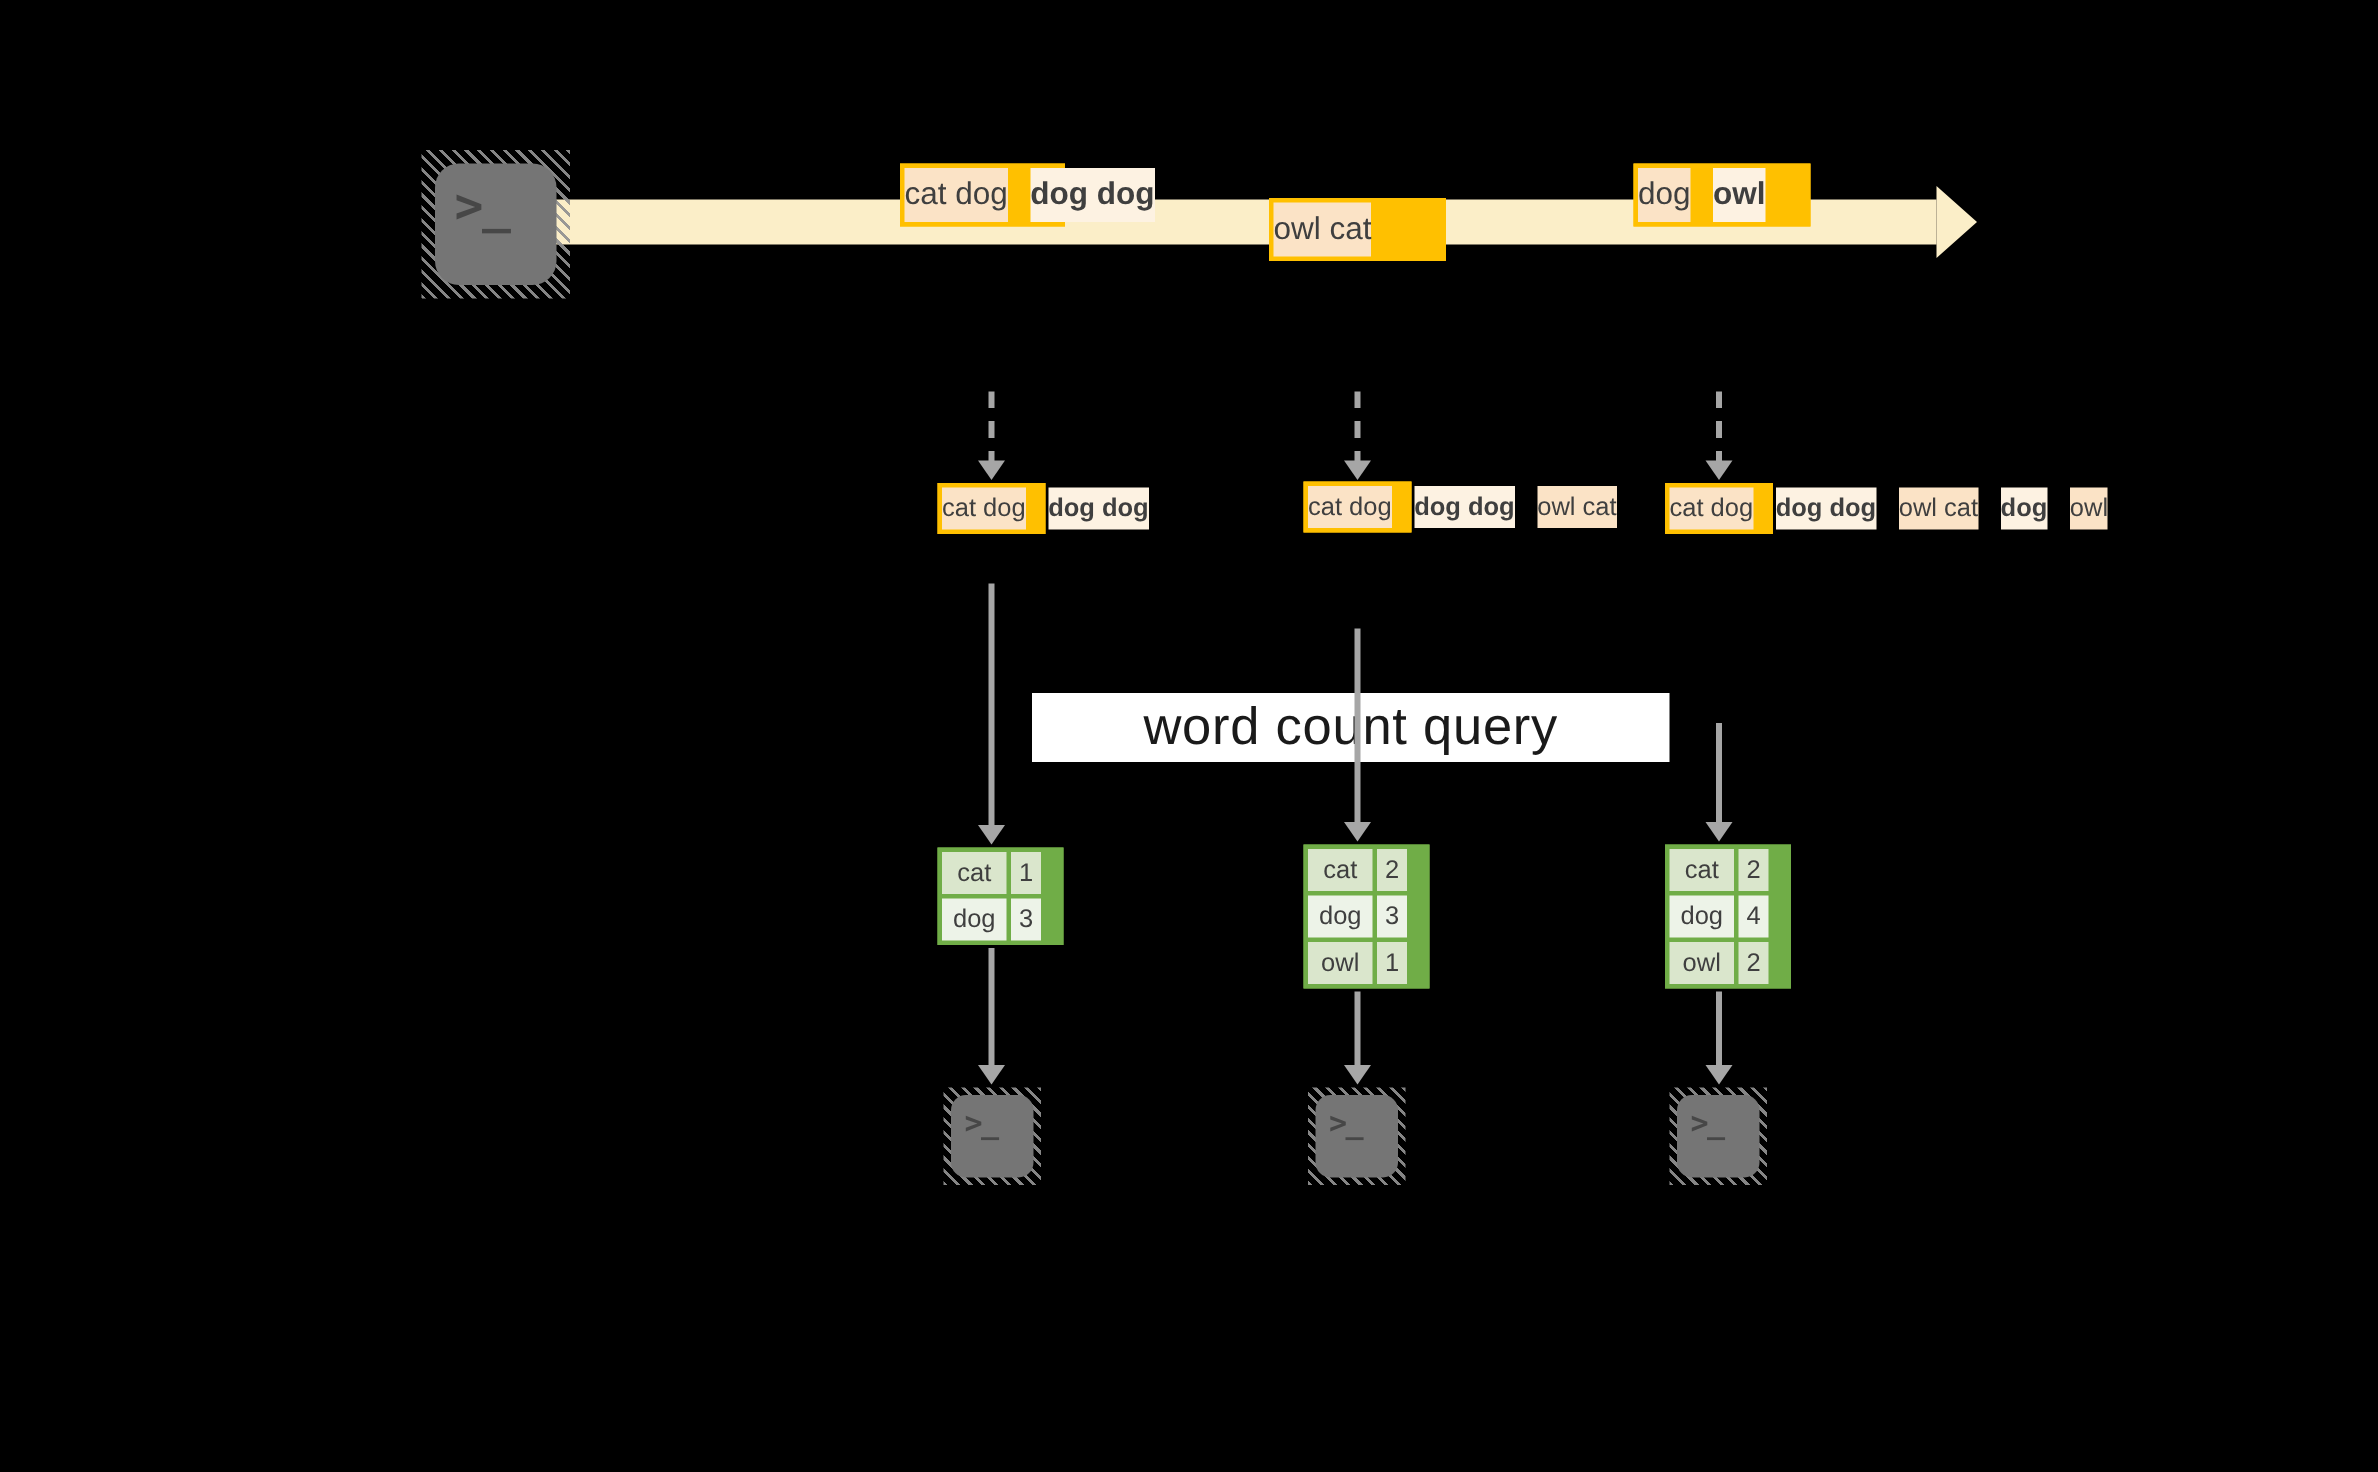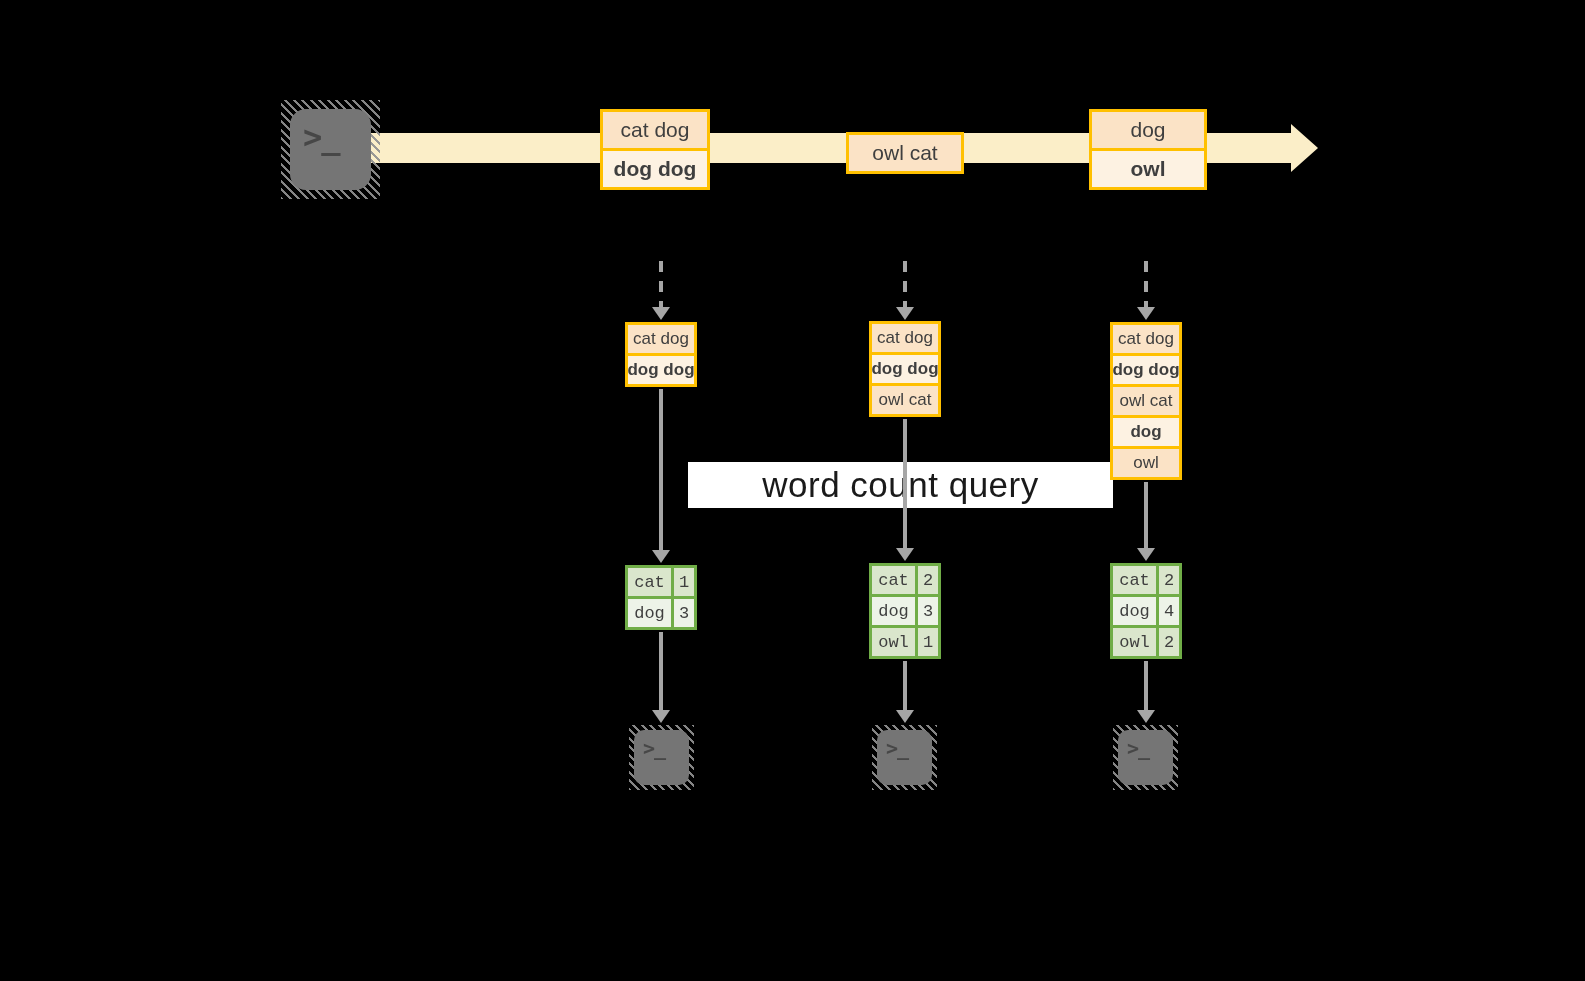--- a/index.html
+++ b/index.html
@@ -23,33 +23,33 @@
           display: flex; align-items: flex-start; }
   .term-lg .term-inner { inset: 9px; border-radius: 16px; padding: 12px 0 0 13px; }
   .term-sm .term-inner { inset: 5px; border-radius: 10px; padding: 8px 0 0 9px; }
   .glyph { font-family: "DejaVu Sans Mono", monospace; font-weight: 700;
            color: var(--terminal-glyph, #474747); line-height: 1; letter-spacing: -1px; }
   .term-lg .glyph { font-size: 32px; }
   .term-sm .glyph { font-size: 20px; }
 
   
   .obox { position: absolute; border: 3px solid var(--box-border, #FFC000);
-          background: var(--box-border, #FFC000); display: flex; flex-direction: column;
-          gap: 3px; z-index: 4; }
+          background: var(--box-border, #FFC000); display: flex; flex-direction: row;
+          gap: 15px; z-index: 4; }
   .obox .cell { display: flex; align-items: center; justify-content: center;
           color: var(--cell-text, #3F3F3F); white-space: nowrap; }
   .batch .cell { height: 36px; font-size: 21px; }
   .state .cell { height: 28px; font-size: 17px; }
   .fill-a { background: var(--box-fill-dark, #FBE3C6); }
   .fill-b { background: var(--box-fill-light, #FDF2E2); font-weight: bold; }
 
   
-  .gtable { position: absolute; width: 72px; border: 3px solid var(--table-border, #70AD47);
+  .gtable { position: absolute; width: 84px; border: 3px solid var(--table-border, #70AD47);
           background: var(--table-border, #70AD47); display: grid;
-          grid-template-columns: 43px 20px; grid-auto-rows: 28px; gap: 3px; z-index: 4; font-family: Liberation Mono, monospace; }
+          grid-template-columns: 43px 20px; grid-auto-rows: 28px; gap: 3px; z-index: 4; }
   .gtable .gcell { display: flex; align-items: center; justify-content: center;
           font-size: 17px; color: var(--cell-text, #3F3F3F); }
   .grow-a { background: var(--table-fill-dark, #DAE6CC); }
   .grow-b { background: var(--table-fill-light, #EDF3E8); }
 
   
   .arrow { position: absolute; width: 18px; z-index: 5; }
   .arrow::before { content: ""; position: absolute; left: 7px; top: 0; bottom: 12px; width: 4px;
           background: var(--arrow-gray, #A6A6A6); }
   .arrow.dashed::before { background: repeating-linear-gradient(to bottom,

